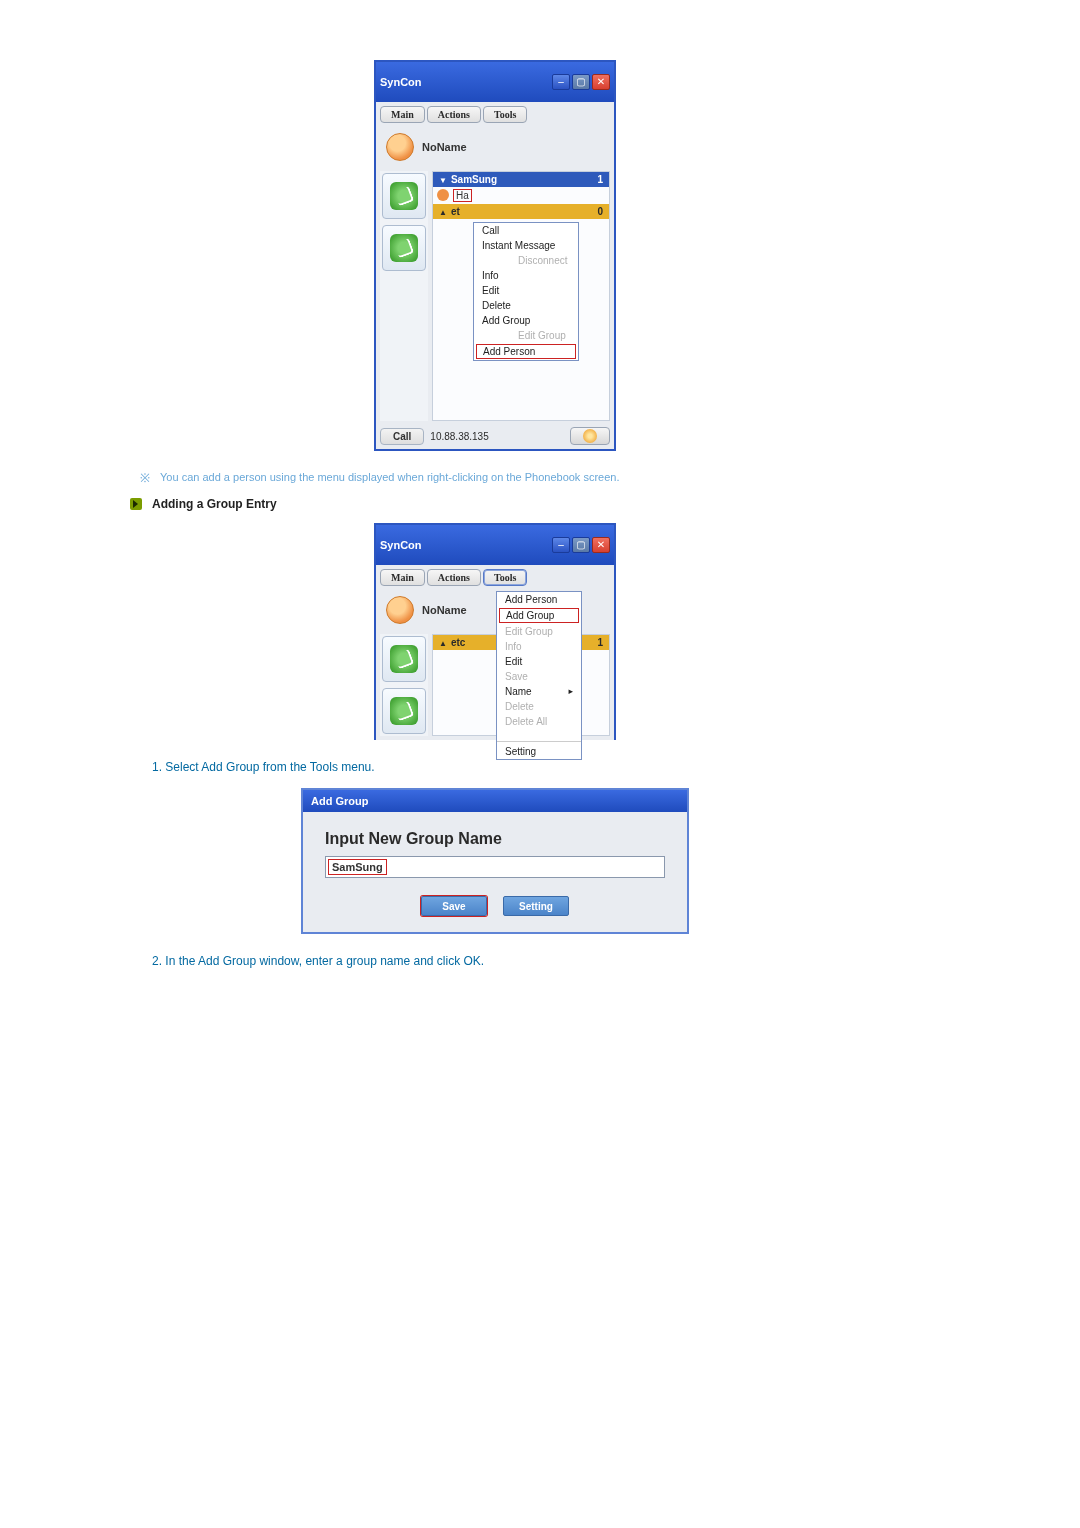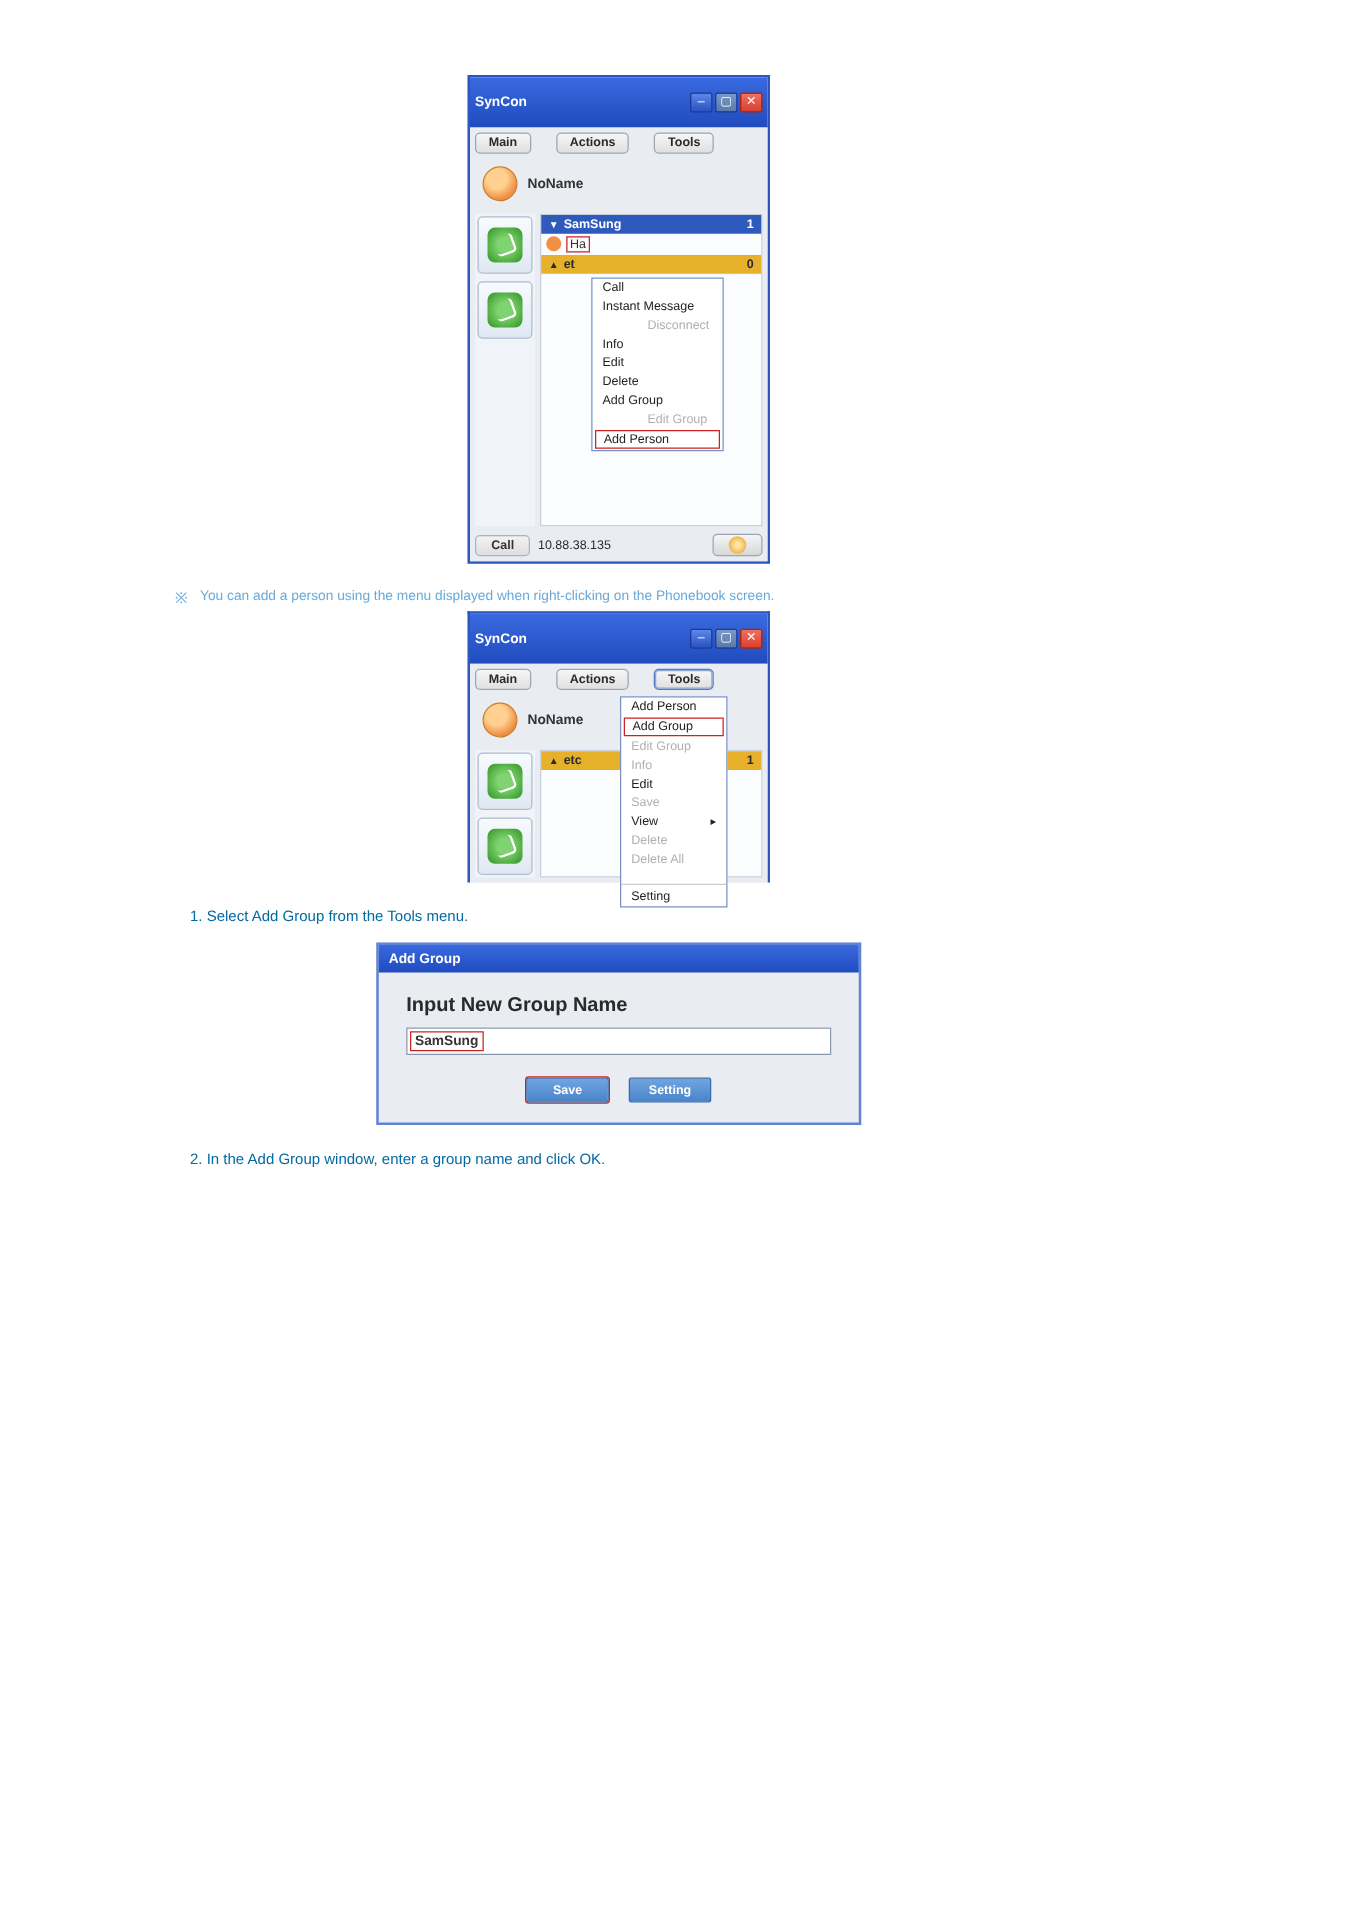--- a/index.html
+++ b/index.html
@@ -37,21 +37,21 @@
     background: linear-gradient(#5d87e8, #2a52c2);
     border: 1px solid #1a3b9a;
     border-radius: 2px;
     display: flex; align-items: center; justify-content: center;
     color: #fff; font-size: 10px; line-height: 1;
   }
   .win-btn.close { background: linear-gradient(#f07060, #d84030); border-color:#9b2a1d; }
   .win-btn.restore { background: linear-gradient(#7a99c6, #5a79a6); }
   .win-body { padding: 4px; background: #e9ecf1; }
   .menubar {
-    display: flex; gap: 20px; margin-bottom: 6px;
+    display: flex; gap: 2px; margin-bottom: 6px; font-family: Liberation Serif, serif;
   }
   .menubar .mitem {
     background: linear-gradient(#f6f6f6, #e0e0e0);
     border: 1px solid #9aa5b5;
     border-radius: 4px;
     padding: 2px 10px;
     font-weight: bold;
     font-size: 10px;
     color: #2a2a2a;
   }
@@ -294,20 +294,24 @@
         </div>
       </div>
     </div>
   </div>
 
   <div class="note-row">
     <span class="note-bullet">※</span>
     <span class="note-text">You can add a person using the menu displayed when right-clicking on the Phonebook screen.</span>
   </div>
 
+  <div class="heading-row">
+    <span class="arrow-bullet"></span>
+    <span class="heading-text">Adding a Group Entry</span>
+  </div>
 
   <div class="block center-wrap">
     <div class="win2">
       <div class="win1-titlebar">
         <span class="win1-title">SynCon</span>
         <div class="win-ctrls">
           <div class="win-btn">–</div>
           <div class="win-btn restore">▢</div>
           <div class="win-btn close">✕</div>
         </div>
@@ -339,21 +343,21 @@
           </div>
         </div>
 
         <div class="tools-menu">
           <div class="ci">Add Person</div>
           <div class="ci boxed">Add Group</div>
           <div class="ci dis">Edit Group</div>
           <div class="ci dis">Info</div>
           <div class="ci">Edit</div>
           <div class="ci dis">Save</div>
-          <div class="ci"><span>View</span><span class="sub"></span></div>
+          <div class="ci"><span>Name</span><span class="sub"></span></div>
           <div class="ci dis">Delete</div>
           <div class="ci dis">Delete All</div>
           <div class="ci sep">Setting</div>
         </div>
       </div>
     </div>
   </div>
 
   <div class="step">1. Select Add Group from the Tools menu.</div>
 

